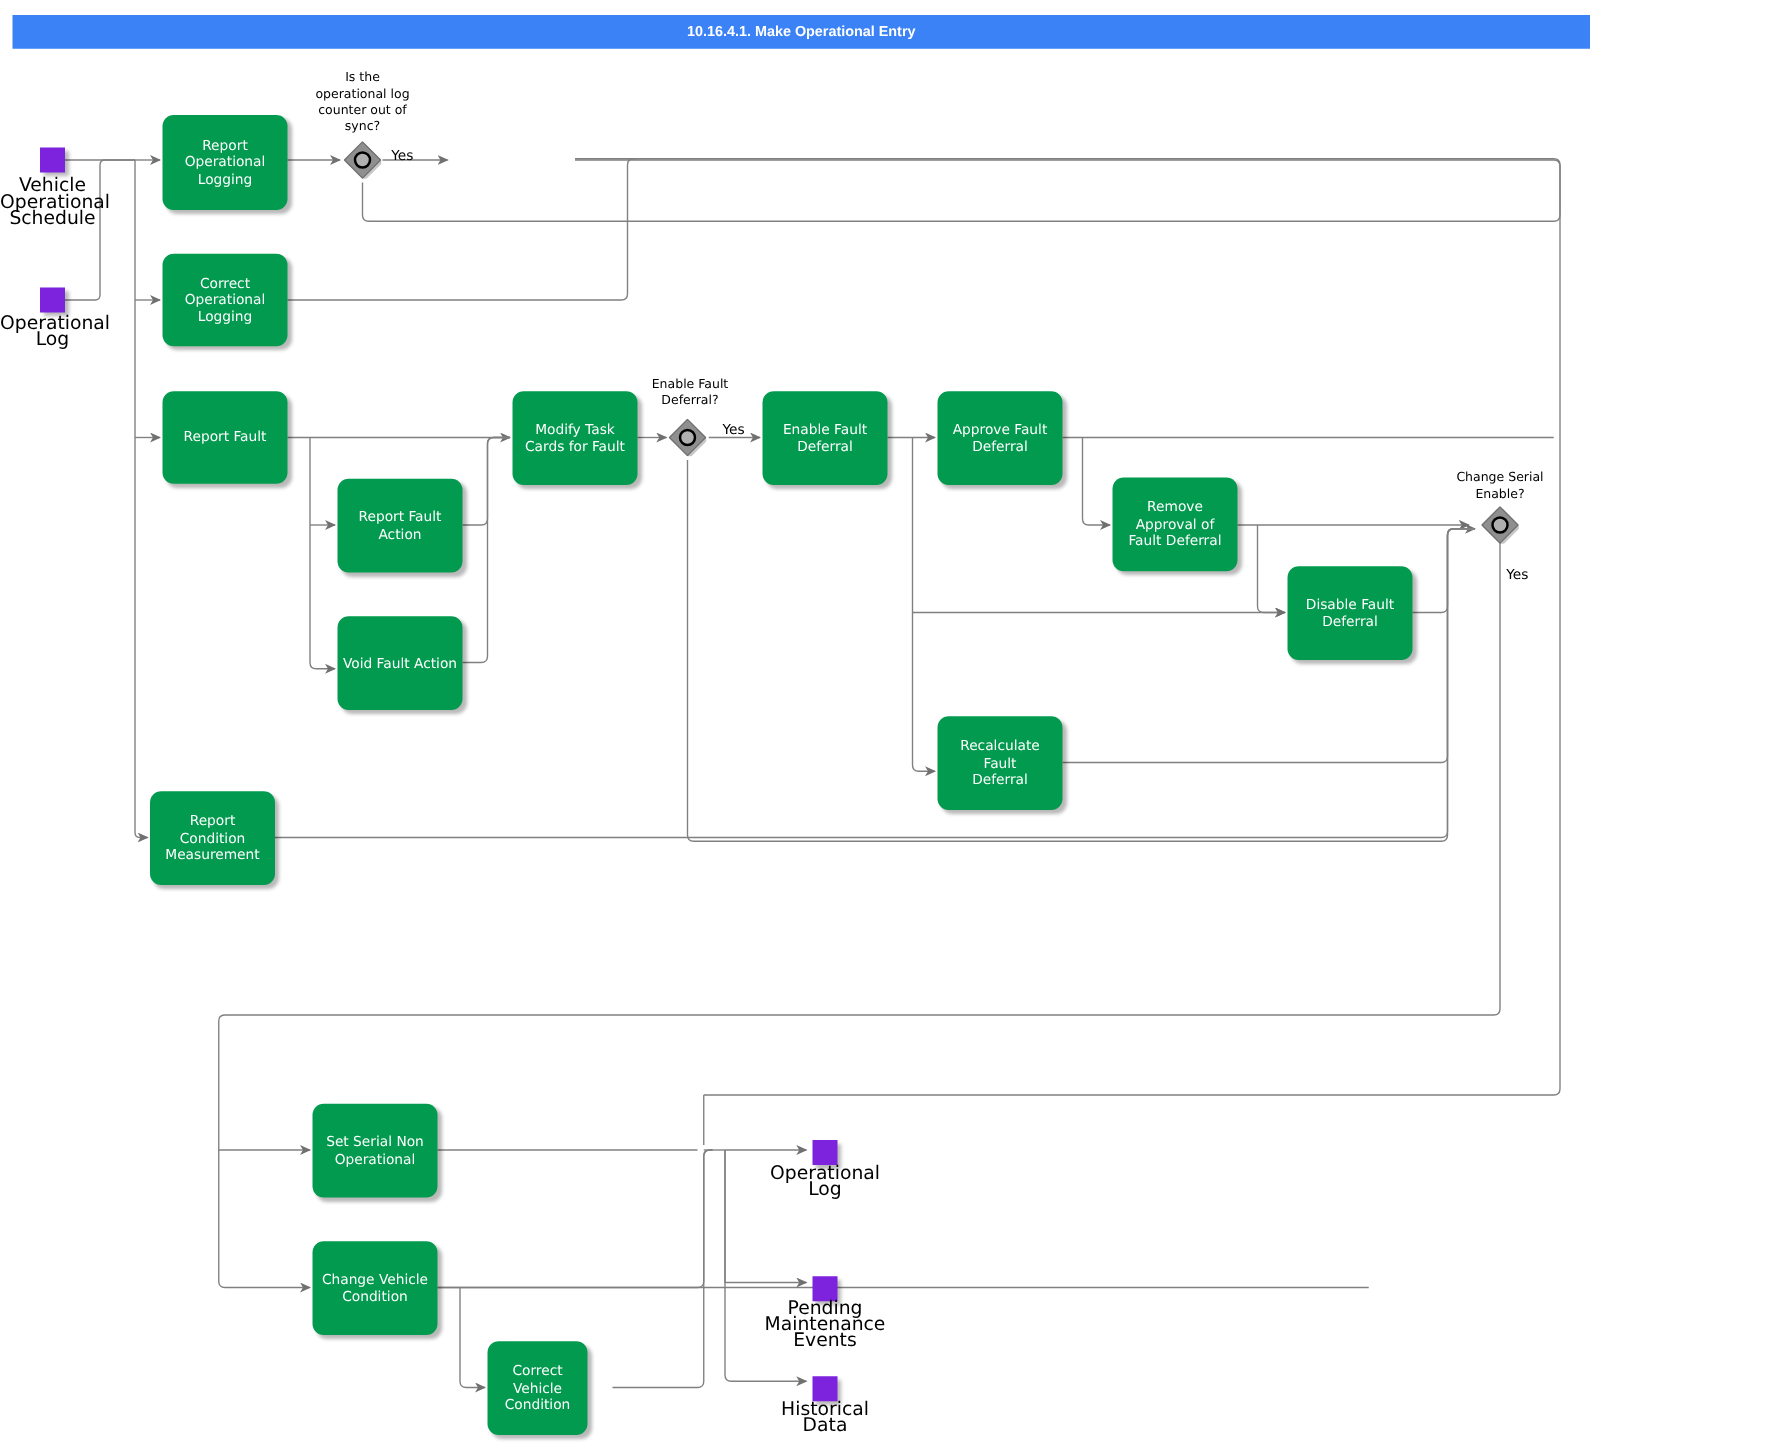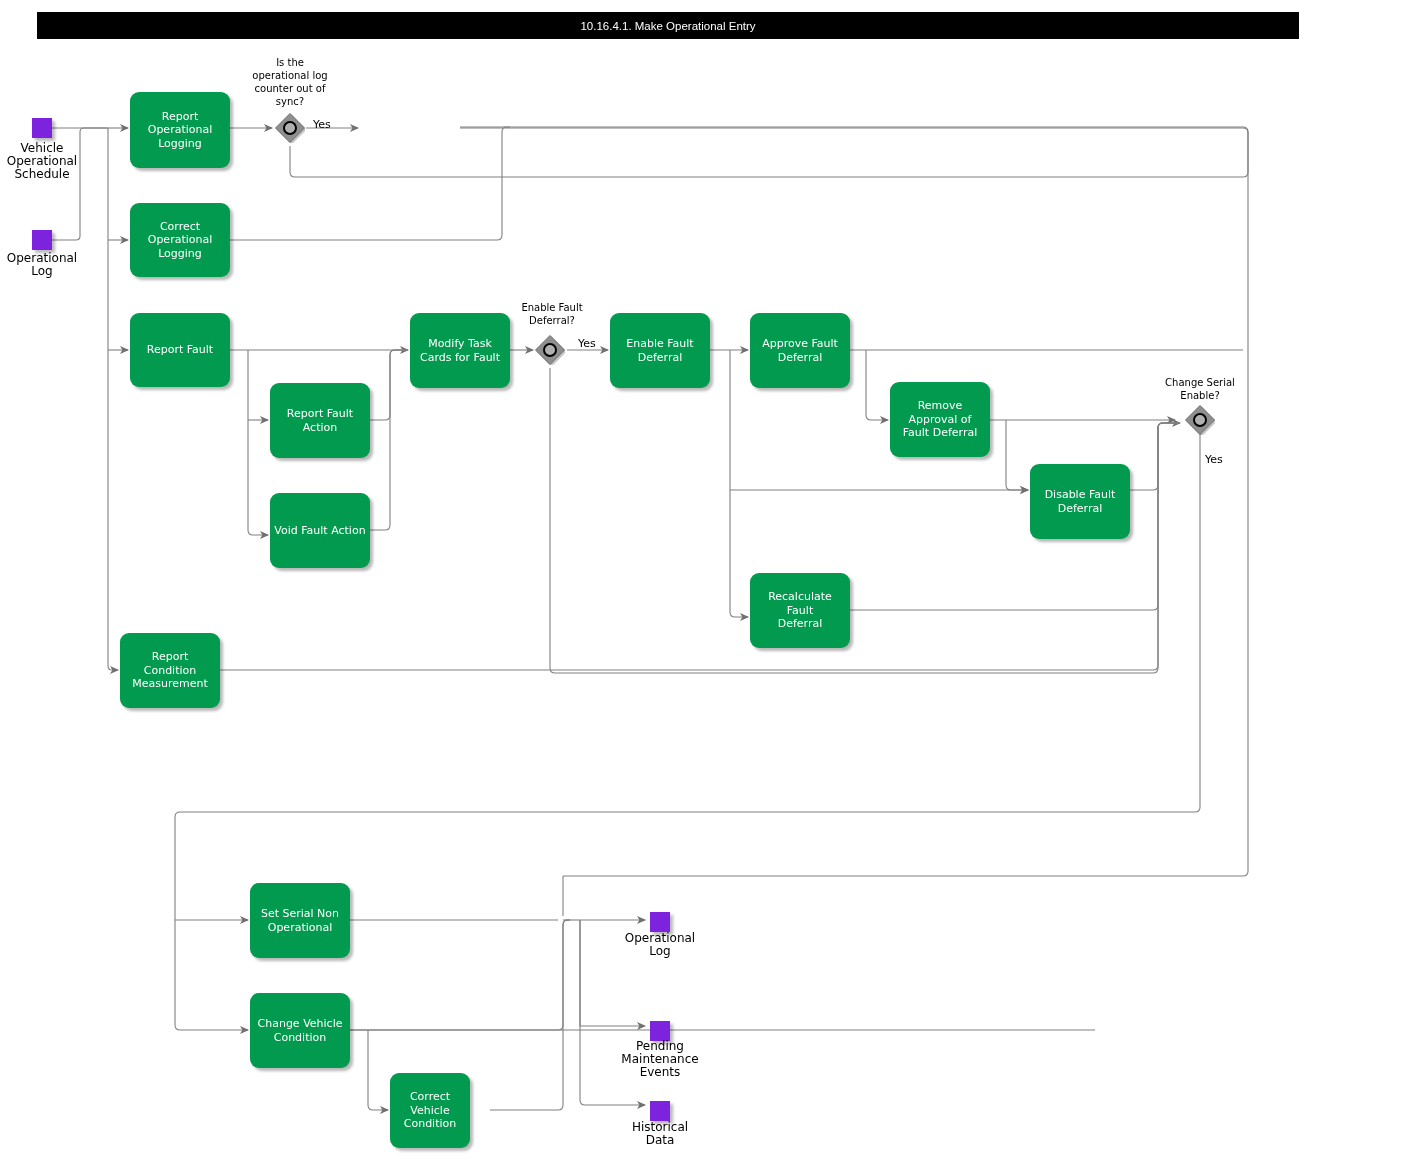--- a/index.html
+++ b/index.html
@@ -16,30 +16,29 @@
     height: 1160px;
     background: #ffffff;
     overflow: hidden;
   }
   #title-bar {
     position: absolute;
     left: 10px;
     top: 12px;
     width: 1262px;
     height: 27px;
-    background: #000000;
+    background: #3b82f6;
     color: #ffffff;
     font-size: 11.5px;
-    font-weight: normal;
+    font-weight: bold;
     display: flex;
     align-items: center;
     justify-content: center;
     font-family: "Liberation Sans", sans-serif;
     letter-spacing: 0px;
-    margin-left: 27px;
   }
   svg.wires {
     position: absolute;
     left: 0;
     top: 0;
     width: 1422px;
     height: 1160px;
     pointer-events: none;
   }
   .task {
@@ -61,21 +60,21 @@
   .dataobj {
     position: absolute;
     width: 20px;
     height: 20px;
     background: #7d22dd;
     box-shadow: 3px 3px 3px rgba(0,0,0,0.28);
   }
   .dlabel {
     position: absolute;
     text-align: center;
-    font-size: 12px;
+    font-size: 15px;
     line-height: 13px;
     color: #000000;
     font-family: "DejaVu Sans", sans-serif;
   }
   .gwlabel {
     position: absolute;
     text-align: center;
     font-size: 10px;
     line-height: 13px;
     color: #000000;
@@ -214,21 +213,21 @@
   </div>
   <div class="task" style="left:750px; top:313px; width:100px; height:75px;">
     <span style="white-space:pre-line">Approve Fault
 Deferral</span>
   </div>
   <div class="task" style="left:890px; top:382px; width:100px; height:75px;">
     <span style="white-space:pre-line">Remove
 Approval of
 Fault Deferral</span>
   </div>
-  <div class="task" style="left:1030px; top:464px; width:100px; height:75px;text-align:center;">
+  <div class="task" style="left:1030px; top:453px; width:100px; height:75px;text-align:center;">
     <span style="white-space:pre-line">Disable Fault
 Deferral</span>
   </div>
   <div class="task" style="left:750px; top:573px; width:100px; height:75px;">
     <span style="white-space:pre-line">Recalculate Fault
 Deferral</span>
   </div>
   <div class="task" style="left:120px; top:633px; width:100px; height:75px;">
     <span style="white-space:pre-line">Report Condition
 Measurement</span>

